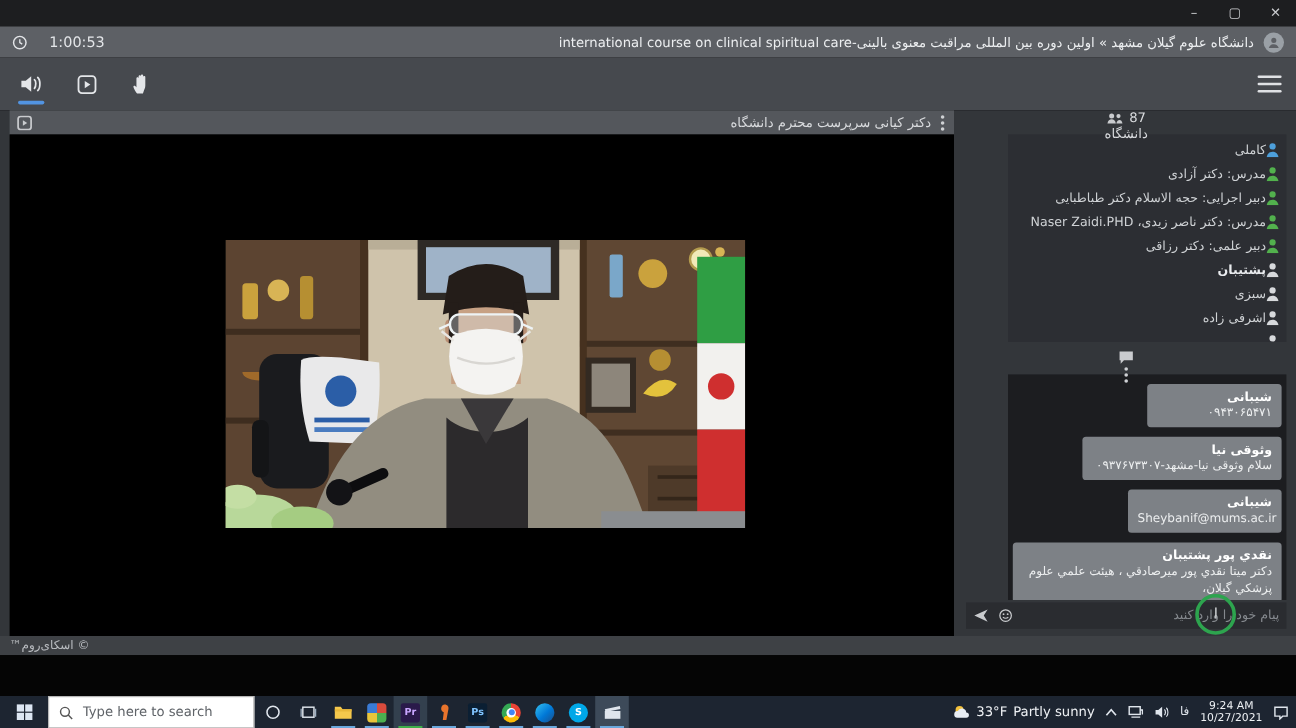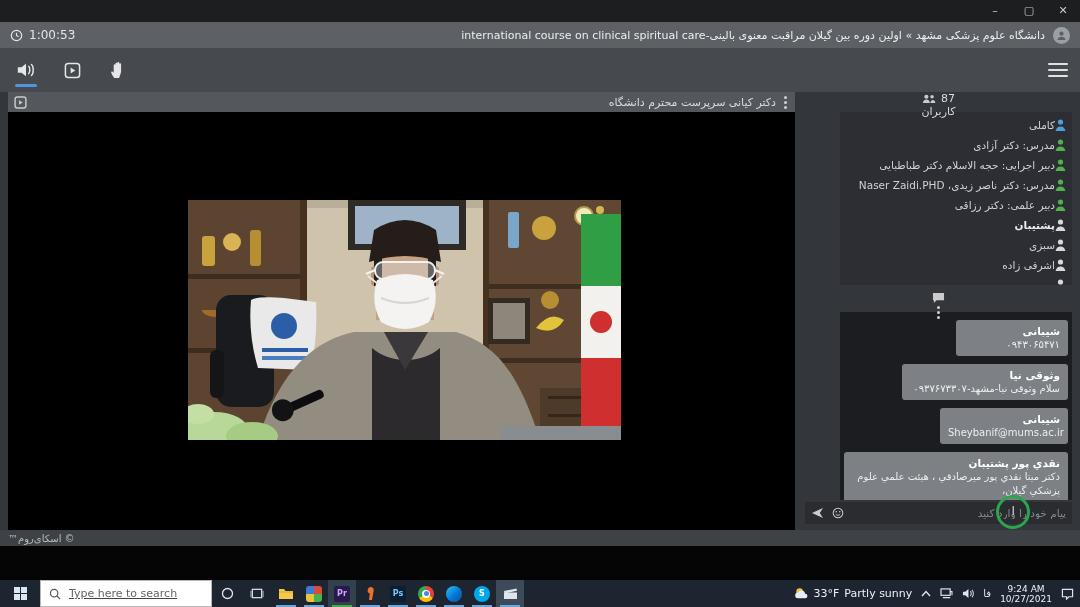--- a/index.html
+++ b/index.html
@@ -10,21 +10,21 @@
 
   
   #titlebar { left:0; top:0; width:1080px; height:22px; background:#1d1e20;
               display:flex; justify-content:flex-end; align-items:center; }
   .winctl { width:34px; height:22px; color:#c9cbce; font-size:11px; line-height:22px;
             text-align:center; cursor:default; }
 
   
   #appheader { left:0; top:22px; width:1080px; height:26px; background:#5d6065;
                display:flex; align-items:center; justify-content:space-between; padding:0 10px; }
-  #timerwrap { display:flex; align-items:flex-end; gap:6px; color:#e3e5e8; font-size:12px; }
+  #timerwrap { display:flex; align-items:flex-end; gap:18px; color:#e3e5e8; font-size:12px; }
   #titlewrap { display:flex; align-items:center; gap:8px; }
   #apptitle { color:#eceef0; font-size:11px; direction:rtl; }
   .avatar { width:17px; height:17px; border-radius:50%; background:#9aa0a6;
             display:flex; align-items:center; justify-content:center; }
 
   
   #toolbar { left:0; top:48px; width:1080px; height:44px; background:#46494e;
              display:flex; align-items:center; justify-content:space-between; padding:0 12px; }
   #toolicons { display:flex; align-items:center; gap:18px; }
   .toolbtn { position:relative; width:28px; height:34px; display:flex;
@@ -83,21 +83,21 @@
 
   
   #taskbar { left:0; top:580px; width:1080px; height:27px; background:#1d2531;
              display:flex; align-items:stretch; }
   #startbtn { width:40px; display:flex; align-items:center; justify-content:center; }
   .winlogo { display:grid; grid-template-columns:6px 6px; grid-template-rows:6px 6px; gap:1px; }
   .winlogo i { background:#dce6f2; }
   #searchbox { width:172px; background:#fff; display:flex; align-items:center; gap:8px;
                padding:0 8px; border:1px solid #b8b8b8; }
   #searchinput { border:none; outline:none; width:120px; font-size:11px; color:#444;
-                 font-family:inherit; background:transparent;text-decoration:underline; }
+                 font-family:inherit; background:transparent; }
   #searchinput::placeholder { color:#5f6368; }
   .tbicon { width:30px; display:flex; align-items:center; justify-content:center; color:#dfe5ec; }
   .appslot { position:relative; width:28px; display:flex; align-items:center; justify-content:center; }
   .appslot::after { content:""; position:absolute; left:4px; right:4px; bottom:0; height:2px;
                     background:#6aa8dc; }
   .appslot.hl { background:#33404e; }
   .appslot.hl2 { background:#3d4a59; }
   .appslot.greenline::after { background:#3fae49; }
   .appico { width:16px; height:16px; display:flex; align-items:center; justify-content:center;
             font-size:8px; font-weight:bold; border-radius:2px; }
@@ -124,21 +124,21 @@
     <div id="timerwrap">
       <span>
         <svg width="13" height="13" viewBox="0 0 14 14">
             <circle cx="7" cy="7" r="5.6" fill="none" stroke="#e3e5e8" stroke-width="1.3"></circle>
             <path d="M7 4v3l2.2 1.4" fill="none" stroke="#e3e5e8" stroke-width="1.2"></path>
           </svg>
       </span>
       <span>1:00:53</span>
     </div>
     <div id="titlewrap">
-      <span id="apptitle">دانشگاه علوم پزشکی مشهد » اولین دوره بین گیلان مراقبت معنوی بالینی-international course on clinical spiritual care</span>
+      <span id="apptitle">دانشگاه علوم گیلان مشهد » اولین دوره بین المللی مراقبت معنوی بالینی-international course on clinical spiritual care</span>
       <span class="avatar">
         <svg width="11" height="11" viewBox="0 0 12 12">
             <circle cx="6" cy="4" r="2.3" fill="#5d6065"></circle>
             <path d="M1.5 11c.6-2.6 2.4-3.6 4.5-3.6S9.9 8.4 10.5 11Z" fill="#5d6065"></path>
           </svg>
       </span>
     </div>
   </div>
 
   <div id="toolbar" class="abs">
@@ -282,21 +282,21 @@
             <span>
               <svg width="14" height="11" viewBox="0 0 16 12">
                   <circle cx="5" cy="4" r="2.4" fill="#c9cbce"></circle>
                   <path d="M1 11c.5-2.8 2-3.9 4-3.9s3.5 1.1 4 3.9Z" fill="#c9cbce"></path>
                   <circle cx="11.5" cy="4" r="2" fill="#c9cbce"></circle>
                   <path d="M9.5 11c.4-2.4 1.6-3.4 3-3.4 1.3 0 2.4 1 2.8 3.4Z" fill="#c9cbce"></path>
                 </svg>
             </span>
             <span>87</span>
           </div>
-          <span>کاربران</span>
+          <span>دانشگاه</span>
         </div>
         <div id="userslist">
           <div class="userrow">
             <span class="picon">
                 <svg width="11" height="12" viewBox="0 0 11 12">
                   <circle cx="5.5" cy="3" r="2.6" fill="#4d9fdb"></circle>
                   <path d="M.6 12C1.2 8.6 3.2 7.4 5.5 7.4s4.3 1.2 4.9 4.6Z" fill="#4d9fdb"></path>
                 </svg>
               </span>
             <span>کاملی</span>

